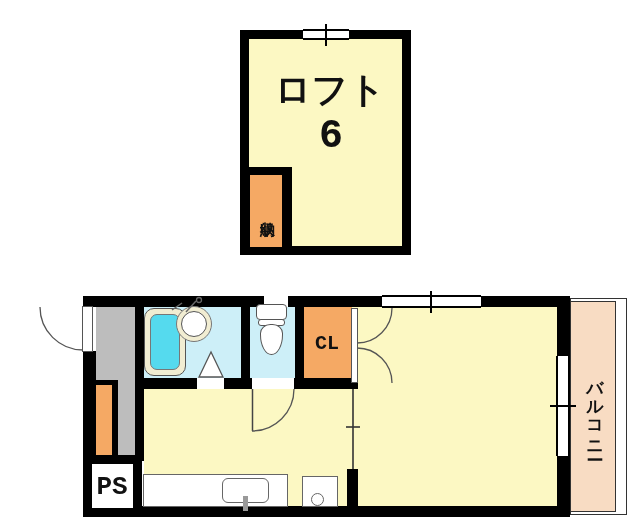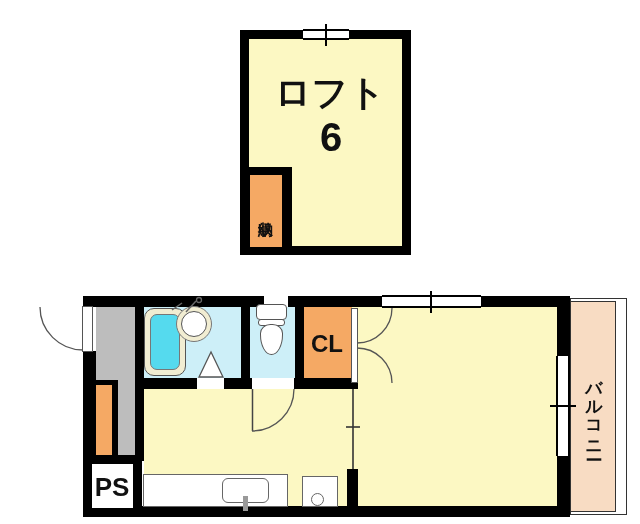--- a/index.html
+++ b/index.html
@@ -1,18 +1,18 @@
 <!DOCTYPE html>
 <html><head>
 <meta charset="utf-8">
 <style>
   html,body{margin:0;padding:0;background:#ffffff;}
   #canvas{
     position:relative;width:640px;height:524px;background:#ffffff;overflow:hidden;
-    font-family:Liberation Sans, sans-serif;color:#111;
+    font-family:Liberation Mono, monospace;color:#111;
   }
   .abs{position:absolute;box-sizing:border-box;}
   .wall{position:absolute;background:#000;}
   .fill-room{background:#FCF8C3;}
   .fill-orange{background:#F5A964;}
   .fill-wet{background:#CDEFF8;}
   .fill-gray{background:#BDBDBD;}
   .fill-balcony{background:#F8DCC3;}
   .label{
     position:absolute;transform:translate(-50%,-50%);
@@ -89,21 +89,21 @@
   <div class="abs" style="left:256px;top:304px;width:31px;height:16px;background:#fff;border:1.5px solid #555;border-radius:4px;"></div>
   <div class="abs" style="left:258px;top:319px;width:27px;height:7px;background:#fff;border:1.5px solid #555;border-radius:3px;"></div>
   <div class="abs" style="left:260px;top:324px;width:23px;height:31px;background:#fff;border:1.5px solid #555;border-radius:45% 45% 50% 50% / 30% 30% 65% 65%;"></div>
 
   <div class="abs" style="left:143px;top:474px;width:145px;height:33px;background:#fff;border:1.5px solid #666;"></div>
   <div class="abs" style="left:222px;top:478px;width:47px;height:25px;background:#fff;border:1.5px solid #666;border-radius:6px;"></div>
   <div class="abs" style="left:243px;top:496px;width:5px;height:15px;background:#999;"></div>
   <div class="abs" style="left:302px;top:476px;width:36px;height:31px;background:#fff;border:1.5px solid #666;"></div>
   <div class="abs" style="left:311px;top:493px;width:13px;height:13px;background:#fff;border:1.5px solid #666;border-radius:50%;"></div>
 
-  <div class="label" style="left:327px;top:344px;font-size:24px;">CL</div>
+  <div class="label" style="left:327px;top:344px;font-size:20px;">CL</div>
 
   <svg class="overlay" width="640" height="524" viewBox="0 0 640 524">
 
     <path d="M 40 307 A 43 43 0 0 0 83 350" fill="none" stroke="#555" stroke-width="1.3"></path>
 
     <line x1="252.5" y1="389" x2="252.5" y2="431" stroke="#444" stroke-width="1.5"></line>
     <path d="M 252 431 A 42 42 0 0 0 294 389" fill="none" stroke="#555" stroke-width="1.3"></path>
 
     <path d="M 392 308 A 35 35 0 0 1 357 343" fill="none" stroke="#555" stroke-width="1.3"></path>
     <path d="M 357 348 A 35 35 0 0 1 392 383" fill="none" stroke="#555" stroke-width="1.3"></path>

